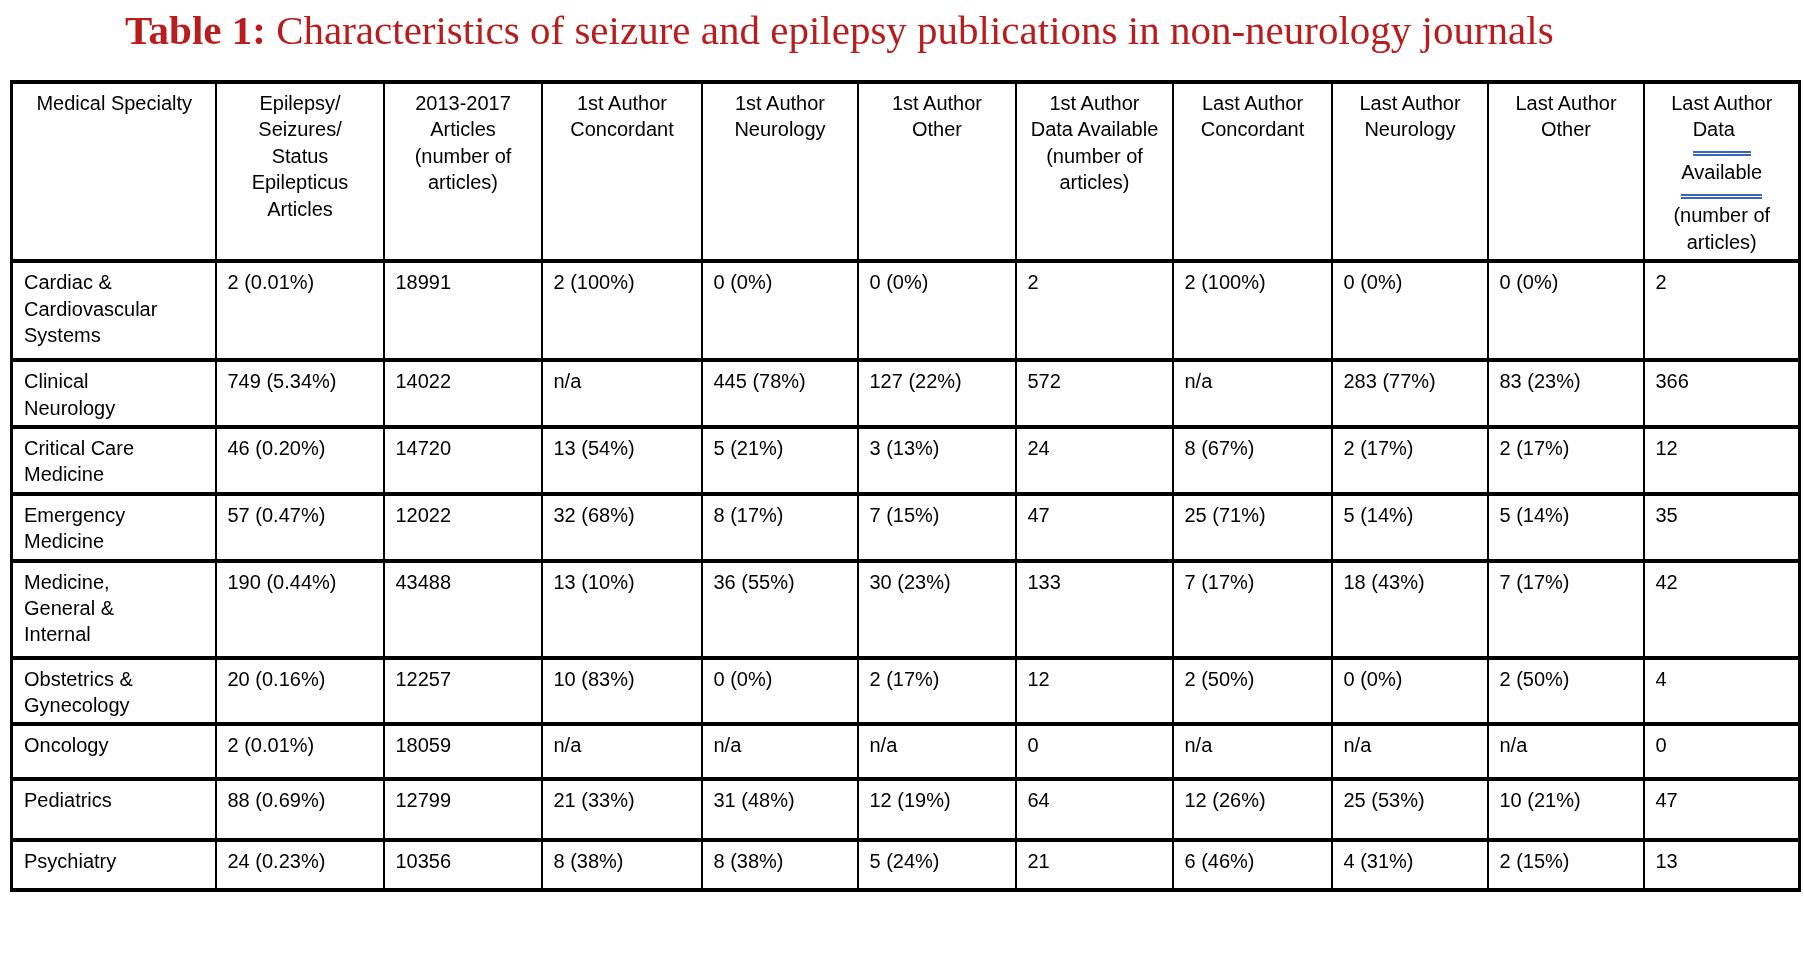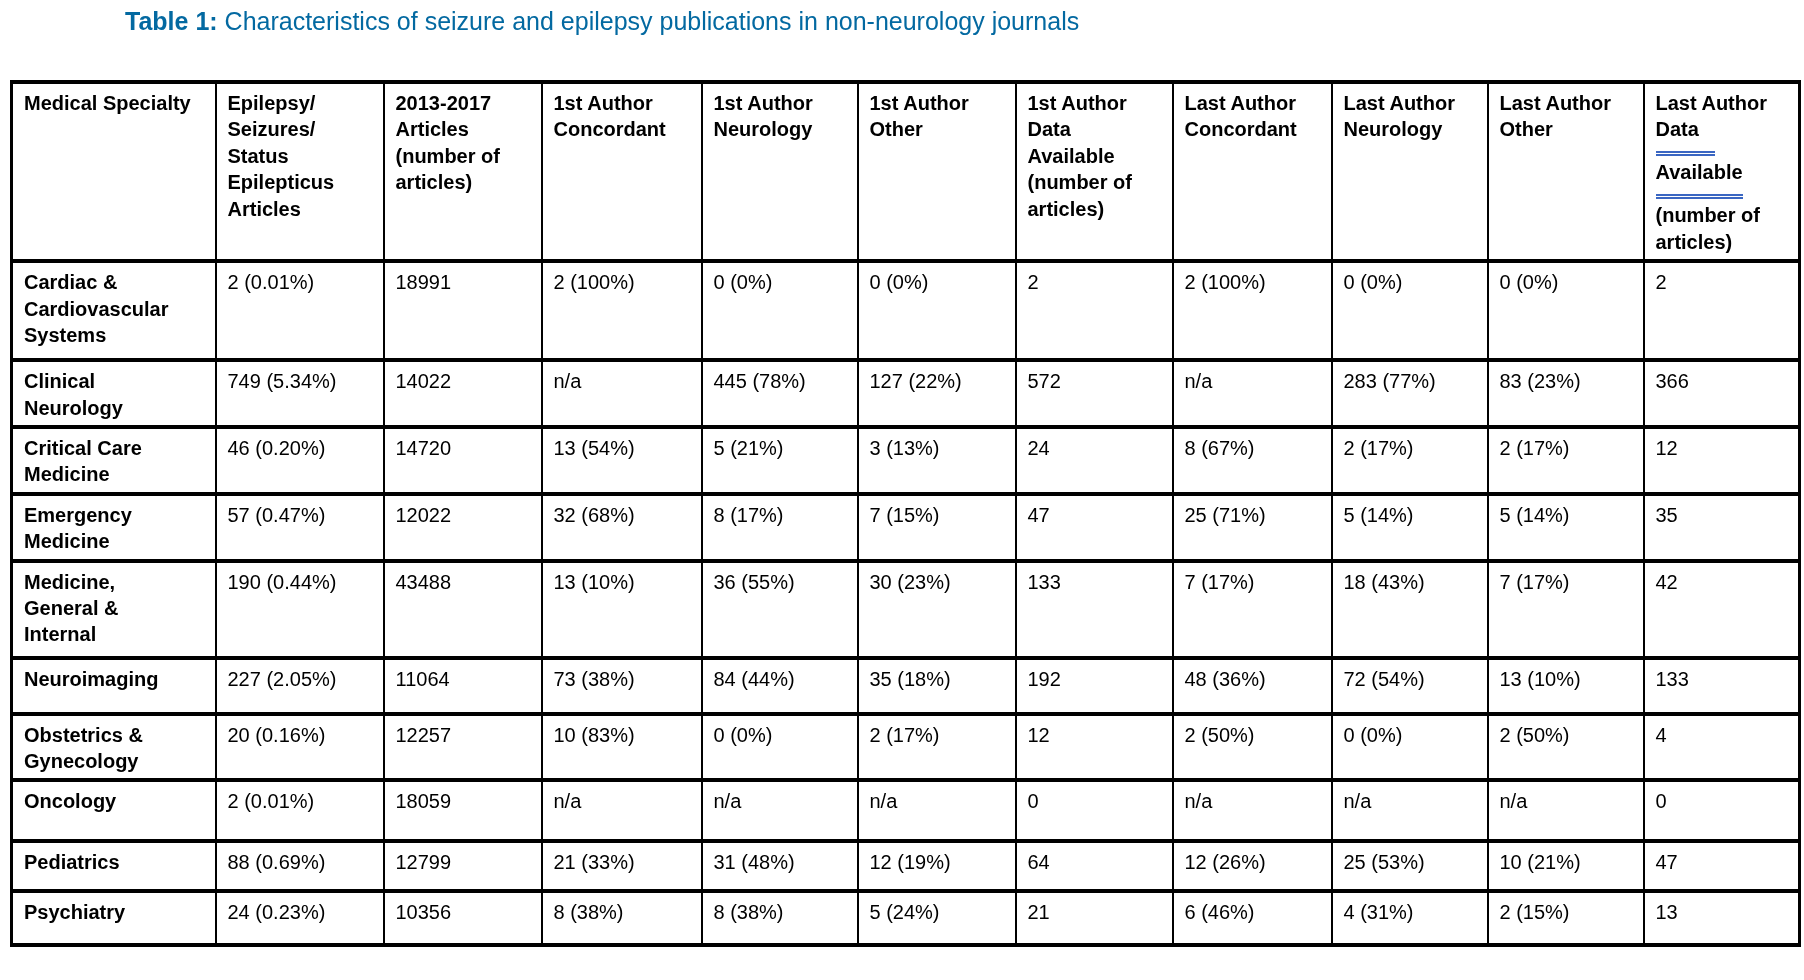--- a/index.html
+++ b/index.html
@@ -14,24 +14,24 @@
     background: #ffffff;
     position: relative;
     overflow: hidden;
     font-family: "Liberation Sans", sans-serif;
     color: #000000;
   }
   .title {
     position: absolute;
     left: 125px;
     top: 6px;
-    font-family: Liberation Sans, sans-serif;
-    font-size: 25px;
+    font-family: Liberation Serif, serif;
+    font-size: 41px;
     line-height: 1.2;
-    color: #0369a1;
+    color: #b91c1c;
     white-space: nowrap;
   }
   .title .title-label {
     font-weight: bold;
   }
   table.data-table {
     position: absolute;
     left: 10px;
     top: 80px;
     border-collapse: collapse;
@@ -47,24 +47,25 @@
     border-bottom: 4px solid #000000;
     vertical-align: top;
     text-align: left;
     padding: 6px 10px 4px 11px;
     font-size: 20px;
     line-height: 1.32;
     font-weight: normal;
     overflow: hidden;
   }
   thead th {
-    font-weight: bold;
+    font-weight: normal;
+    text-align: center;
   }
   tbody th.specialty {
-    font-weight: bold;
+    font-weight: normal;
     padding-right: 69px;
   }
   
   col.c1  { width: 204px; }
   col.c2  { width: 168px; }
   col.c3  { width: 158px; }
   col.c4  { width: 160px; }
   col.c5  { width: 156px; }
   col.c6  { width: 158px; }
   col.c7  { width: 157px; }
@@ -200,33 +201,20 @@
           <td>13 (10%)</td>
           <td>36 (55%)</td>
           <td>30 (23%)</td>
           <td>133</td>
           <td>7 (17%)</td>
           <td>18 (43%)</td>
           <td>7 (17%)</td>
           <td>42</td>
         </tr>
         <tr>
-      <th class="specialty" scope="row">Neuroimaging</th>
-    <td>227 (2.05%)</td>
-          <td>11064</td>
-          <td>73 (38%)</td>
-          <td>84 (44%)</td>
-          <td>35 (18%)</td>
-          <td>192</td>
-          <td>48 (36%)</td>
-          <td>72 (54%)</td>
-          <td>13 (10%)</td>
-          <td>133</td>
-        </tr>
-        <tr>
       <th class="specialty" scope="row">Obstetrics &amp; Gynecology</th>
     <td>20 (0.16%)</td>
           <td>12257</td>
           <td>10 (83%)</td>
           <td>0 (0%)</td>
           <td>2 (17%)</td>
           <td>12</td>
           <td>2 (50%)</td>
           <td>0 (0%)</td>
           <td>2 (50%)</td>

